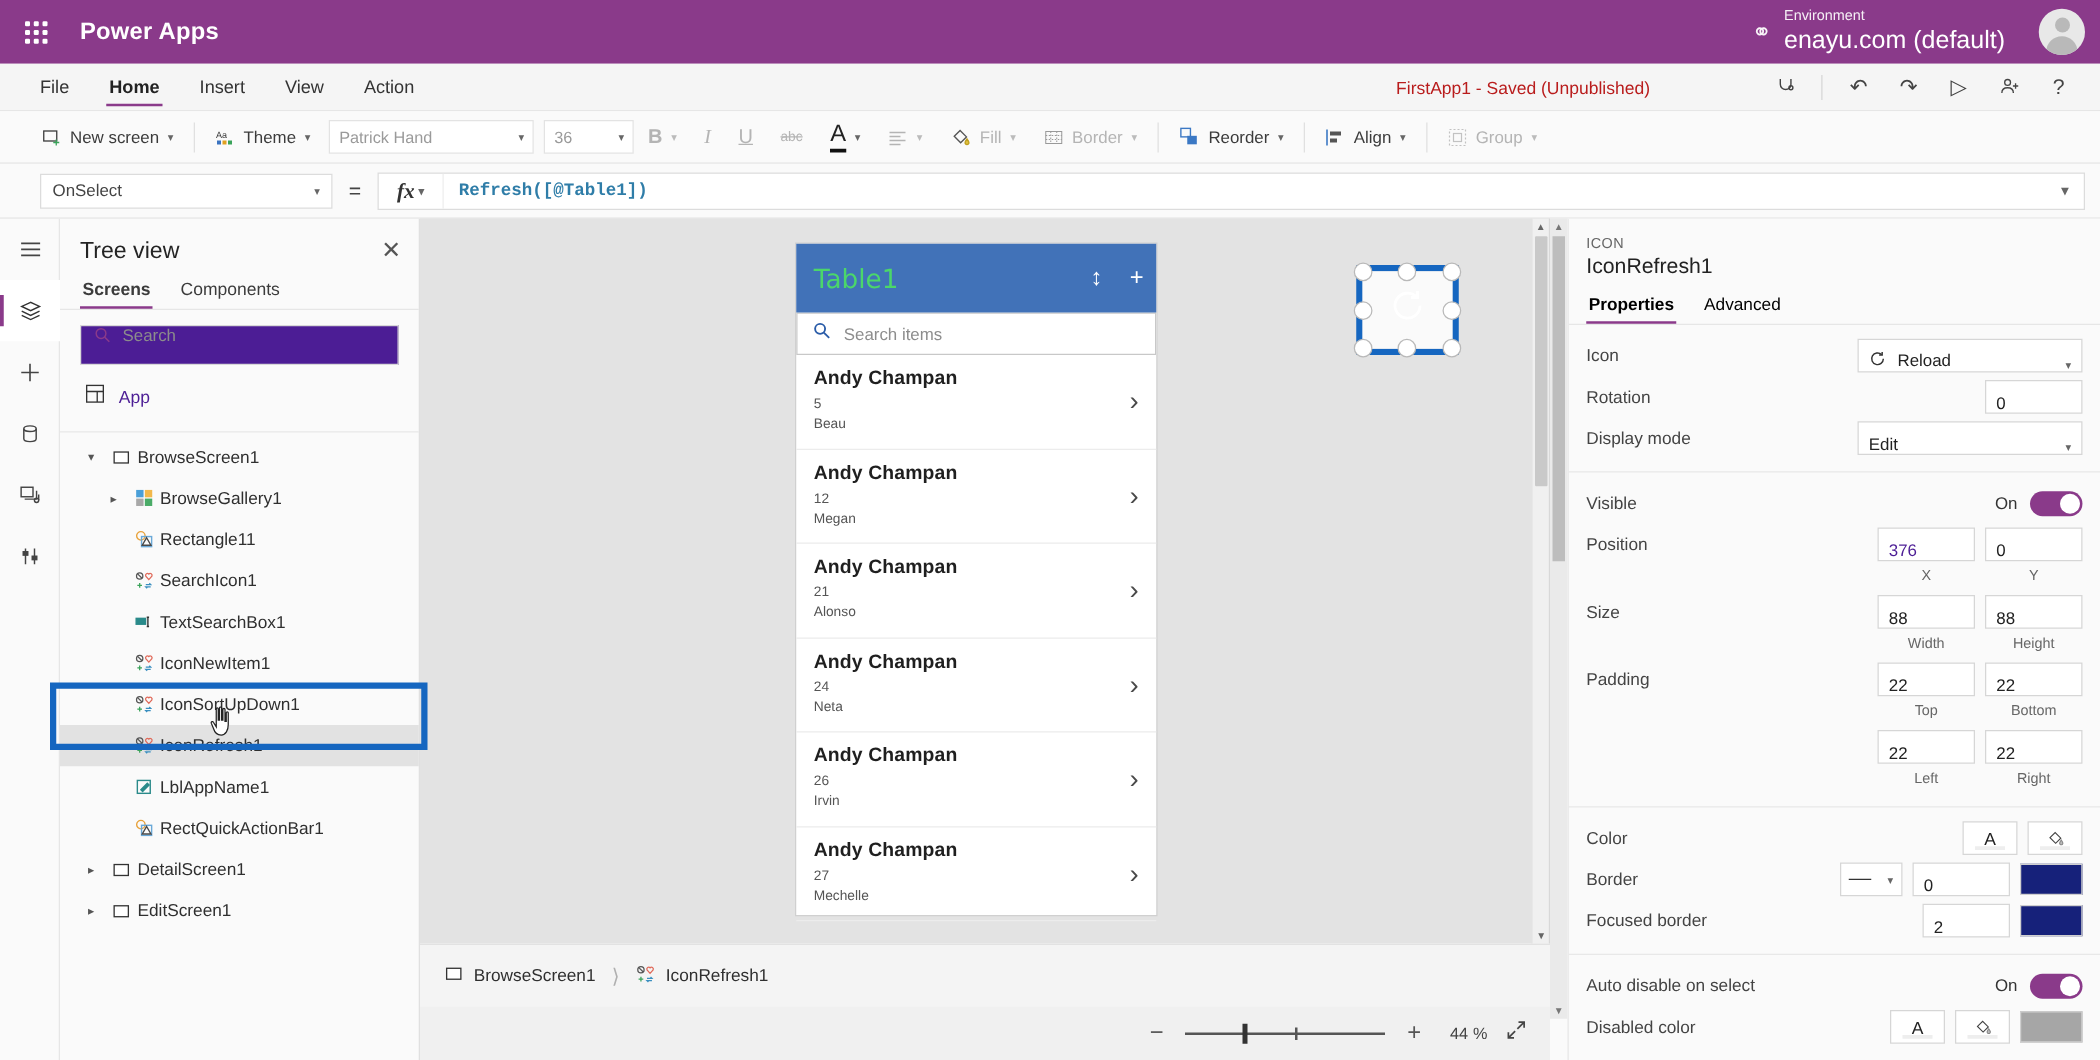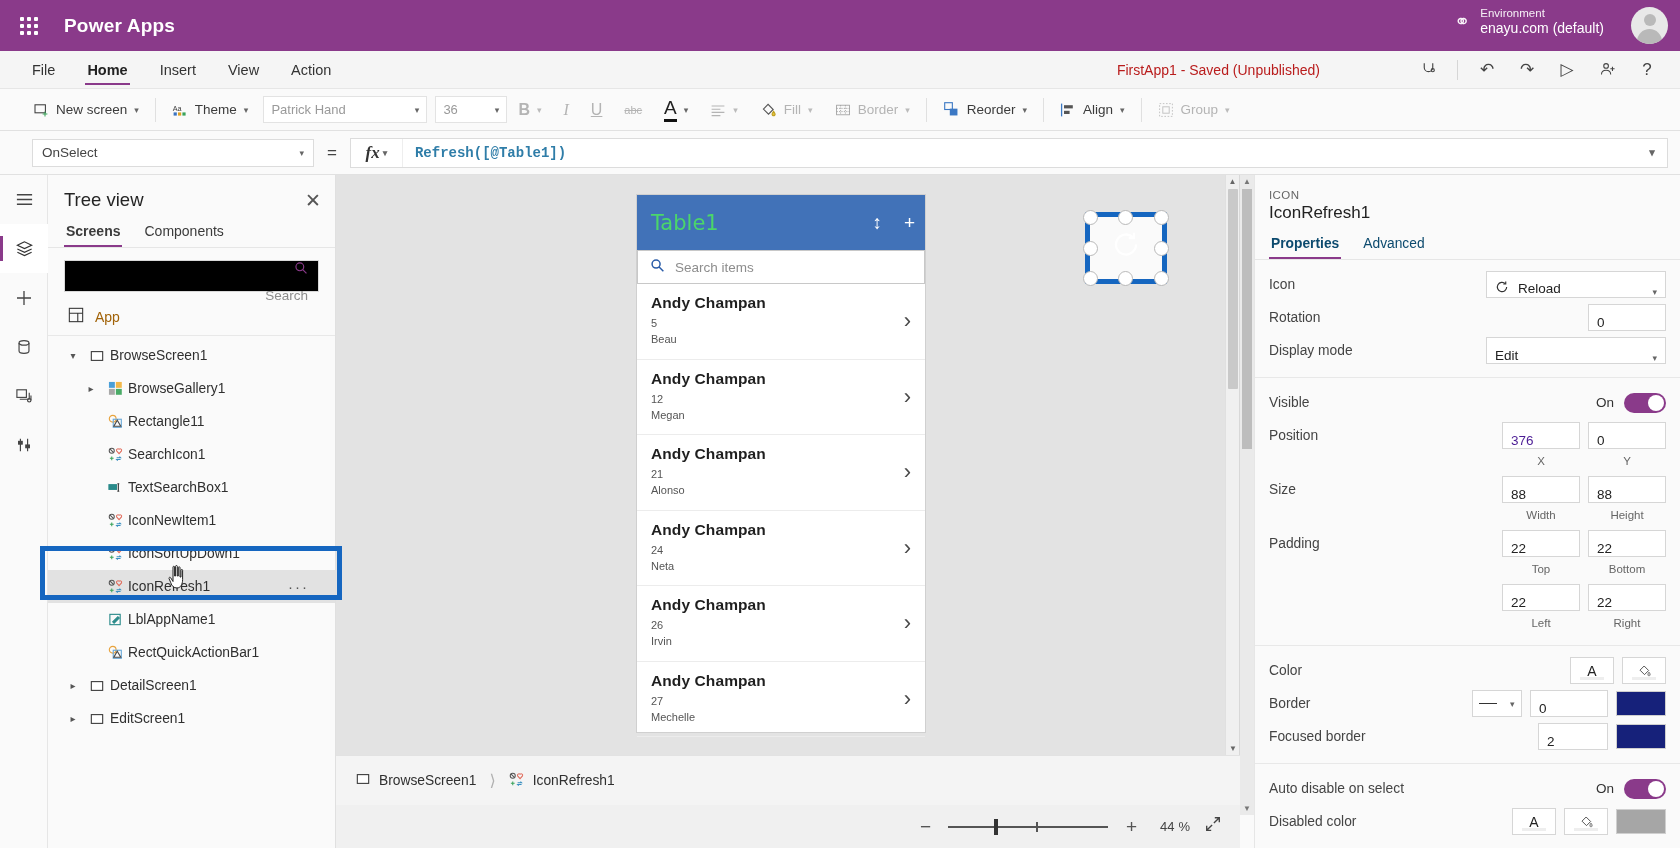--- a/index.html
+++ b/index.html
@@ -16,21 +16,21 @@
     background: #8a3a8a; display: flex; align-items: center;
   }
   .waffle { width: 46px; display: flex; justify-content: center; margin-left: 6px; }
   .waffle-grid { display: grid; grid-template-columns: repeat(3, 4px); grid-gap: 3px; }
   .waffle-grid i { width: 4px; height: 4px; background: #fff; display: block; border-radius: 1px; }
   .brand { color: #fff; font-size: 19px; font-weight: bold; margin-left: 12px; letter-spacing: .2px; }
   .env-wrap { position: absolute; right: 76px; top: 6px; display: flex; align-items: center; gap: 10px; }
   .env-icon { color: #fff; font-size: 19px; opacity: .95; }
   .env-text { color: #fff; line-height: 1.25; }
   .env-label { font-size: 11.5px; opacity: .92; }
-  .env-name { font-size: 14px; }
+  .env-name { font-size: 20px; }
   .avatar {
     position: absolute; right: 12px; top: 7px; width: 37px; height: 37px;
     border-radius: 50%; background: #e8e8e8; overflow: hidden;
   }
   .avatar::before { content:""; position:absolute; left:12.5px; top:7px; width:12px; height:12px; border-radius:50%; background:#b9b9b9; }
   .avatar::after  { content:""; position:absolute; left:6px; top:22px; width:25px; height:16px; border-radius:13px 13px 0 0; background:#b9b9b9; }
 
   
   .menurow {
     position: absolute; left:0; top:51px; width:1680px; height:38px;
@@ -72,21 +72,21 @@
   .combo.font { width:164px; margin-left:4px; }
   .combo.size { width:72px; margin-left:8px; }
   .ic { display:inline-flex; align-items:center; justify-content:center; }
 
   
   .fxbar {
     position:absolute; left:0; top:131px; width:1680px; height:44px;
     background:#fafafa; border-bottom:1px solid #e1e1e1; display:flex; align-items:center;
   }
   .prop-select {
-    margin-left:32px; width:282px; height:28px; background:#fff; border:1px solid #dcdcdc;
+    margin-left:32px; width:234px; height:28px; background:#fff; border:1px solid #dcdcdc;
     display:flex; align-items:center; justify-content:space-between; padding:0 9px;
     font-size:13.5px; color:#444; cursor:pointer;
   }
   .eq { margin:0 13px; font-size:17px; color:#444; }
   .fx-box {
     flex:1; margin-right:12px; height:30px; background:#fff; border:1px solid #dcdcdc;
     display:flex; align-items:center;font-weight:bold;
   }
   .fx-sym { width:52px; display:flex; align-items:center; justify-content:center; gap:3px; font-style:italic; font-family:"Liberation Serif",serif; font-size:17px; color:#333; border-right:1px solid #eee; height:100%; cursor:pointer;}
   .fx-input { flex:1; padding-left:12px; font-family:"Liberation Mono", monospace; font-size:14px; color:#2f7da8; }
@@ -110,25 +110,25 @@
     background:#fafafa; border-right:1px solid #e0e0e0;
   }
   .tree-head { display:flex; align-items:center; justify-content:space-between; padding:14px 14px 8px 16px; }
   .tree-title { font-size:18.5px; color:#242424; }
   .tree-close { font-size:19px; color:#555; cursor:pointer; line-height:1; }
   .tree-tabs { display:flex; gap:20px; padding:0 16px; border-bottom:1px solid #e6e6e6; }
   .tree-tab { font-size:14px; color:#3b3b3b; padding:4px 2px 8px; cursor:pointer; position:relative; }
   .tree-tab.active { font-weight:bold; }
   .tree-tab.active::after { content:""; position:absolute; left:0; right:0; bottom:0; height:2.5px; background:#8a3a8a; }
   .tree-search {
-    margin:12px 16px 8px; height:32px; background:#000000; border:1px solid #d8d8d8;
-    display:flex; align-items:flex-end; gap:9px; padding:0 10px; cursor:text;flex-direction:column;
+    margin:12px 16px 8px; height:32px; background:#4c1d95; border:1px solid #d8d8d8;
+    display:flex; align-items:flex-start; gap:9px; padding:0 10px; cursor:text;
   }
   .tree-search .ph { font-size:13.5px; color:#8c8c8c; }
-  .tree-app { display:flex; align-items:center; gap:11px; padding:7px 16px 9px 20px; font-size:14px; color:#a16207; border-bottom:1px solid #e8e8e8; cursor:pointer; }
+  .tree-app { display:flex; align-items:center; gap:11px; padding:7px 16px 19px 20px; font-size:14px; color:#4c1d95; border-bottom:1px solid #e8e8e8; cursor:pointer; }
   .tree-list { padding-top:3px; }
   .tnode {
     display:flex; align-items:center; height:33px; font-size:13.8px; color:#2f2f2f;
     cursor:pointer; position:relative; padding-right:10px;
   }
   .tnode .chev { width:22px; text-align:center; font-size:10px; color:#555; }
   .tnode .tico { width:26px; display:flex; align-items:center; justify-content:center; }
   .tnode.depth1 { padding-left:14px; }
   .tnode.depth2 { padding-left:32px; }
   .tnode.depth2.noexp { padding-left:54px; }
@@ -208,21 +208,21 @@
   .rightpanel {
     position:absolute; left:1240px; top:175px; width:440px; height:673px; background:#fafafa;
   }
   .rp-scroll { position:absolute; left:0; top:0; width:14px; height:640px; background:#eaeaea; }
   .rp-scroll .arr { height:13px; text-align:center; font-size:8px; color:#777; line-height:13px; cursor:pointer; }
   .rp-scroll .thumb { position:absolute; left:2px; top:14px; width:10px; height:260px; background:#bdbdbd; cursor:pointer; }
   .rp-body { position:absolute; left:14px; top:0; right:0; bottom:0; background:#fafafa; border-left:1px solid #e6e6e6; }
   .rp-kind { font-size:11.5px; color:#666; padding:14px 0 2px 14px; letter-spacing:.4px; }
   .rp-name { font-size:17px; color:#222; padding:0 0 10px 14px; }
   .rp-tabs { display:flex; gap:20px; padding:0 14px; border-bottom:1px solid #e6e6e6; }
-  .rp-tab { font-size:13.8px; color:#0c4a6e; padding:3px 2px 8px; cursor:pointer; position:relative; }
+  .rp-tab { font-size:13.8px; color:#000000; padding:3px 2px 8px; cursor:pointer; position:relative; }
   .rp-tab.active { font-weight:bold; }
   .rp-tab.active::after { content:""; position:absolute; left:0; right:0; bottom:0; height:2.5px; background:#8a3a8a; }
   .rp-group { padding:8px 14px 10px; border-bottom:1px solid #e8e8e8; }
   .prow { display:flex; align-items:center; min-height:33px; }
   .plabel { flex:1; font-size:13.8px; color:#444; }
   .pfield {
     height:27px; background:#fff; border:1px solid #d6d6d6; display:flex; align-items:flex-end;
     padding:0 8px; font-size:13.5px; color:#222;
   }
   .pfield.sel { width:180px; justify-content:space-between; cursor:pointer; }

